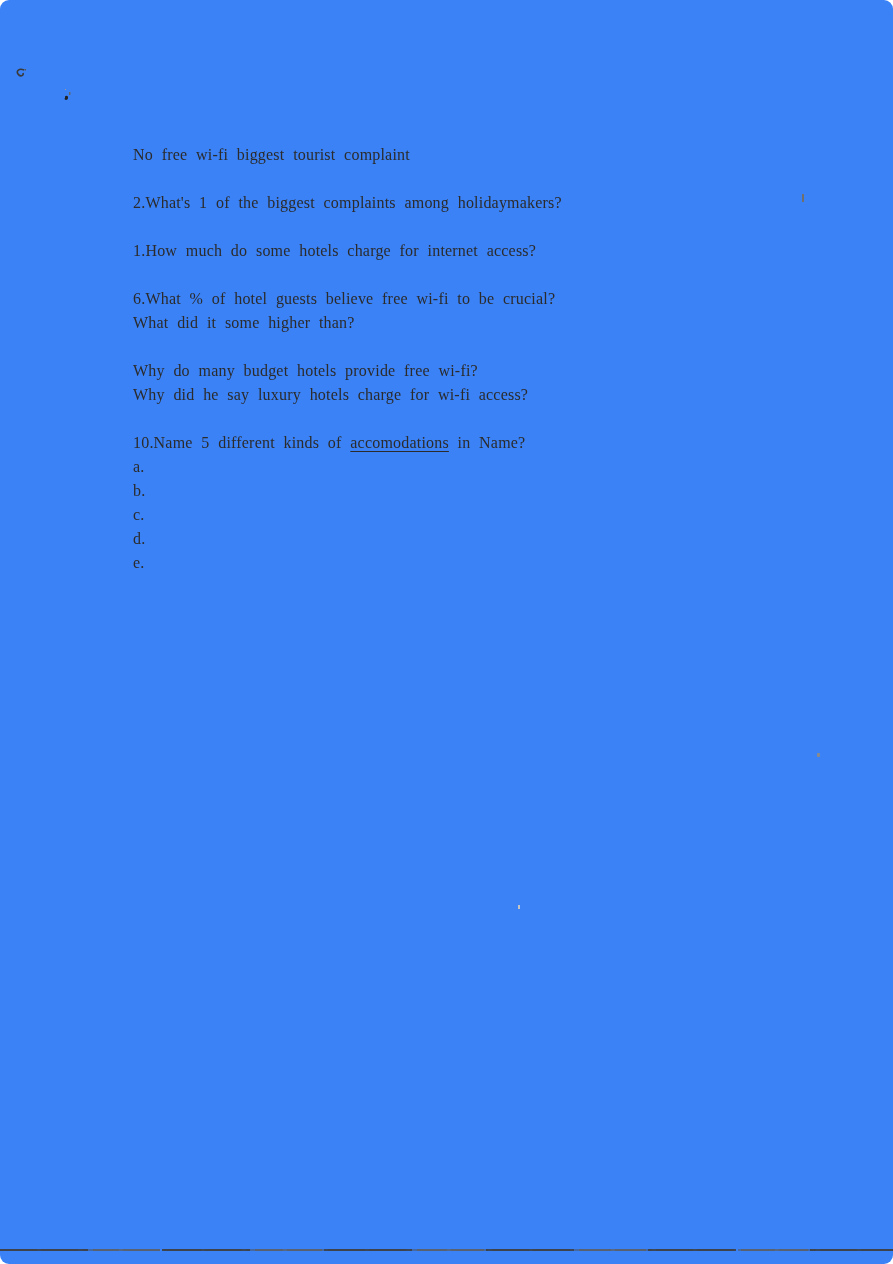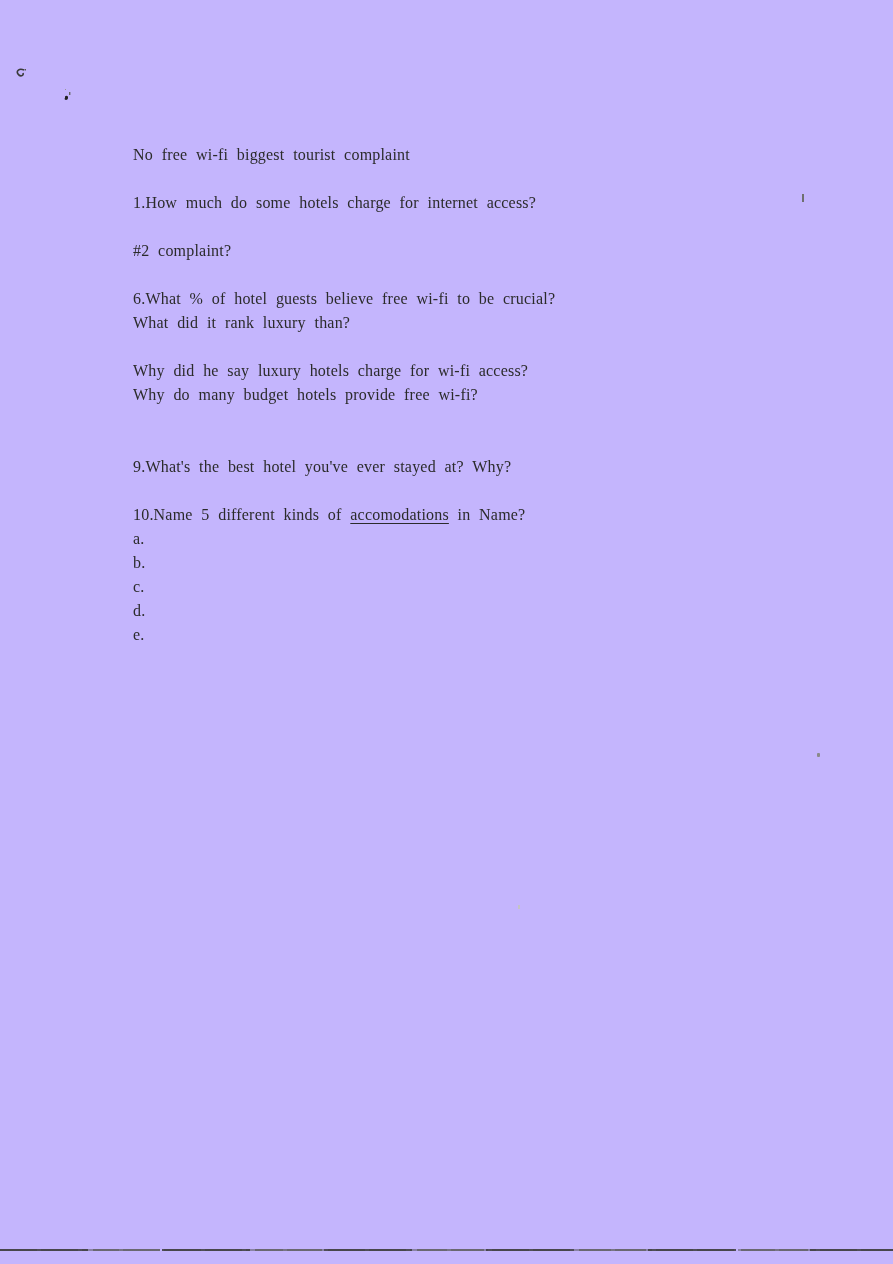--- a/index.html
+++ b/index.html
@@ -6,21 +6,22 @@
   html, body {
     width: 893px; height: 1264px;
     background: #ffffff;
     font-family: "Liberation Serif", "DejaVu Serif", serif;
     overflow: hidden;
     position: relative;
   }
   .page {
     position: absolute;
     inset: 0;
-    background: #c4b5fd;
+    background: #3b82f6;
+    border-radius: 9px;
   }
   .content {
     position: absolute;
     left: 133px;
     top: 143px;
     width: 640px;
     color: #2b2b2b;
     font-size: 16px;
     letter-spacing: 0.2px;
     word-spacing: 4.5px;
@@ -89,44 +90,43 @@
   <div class="artifact speck-right"></div>
   <div class="artifact speck-faint"></div>
 
   <div class="content">
 
     <div class="block">
       <p class="line">No free wi-fi biggest tourist complaint</p>
     </div>
 
 
+    <div class="block">
+      <p class="line">2.What's 1 of the biggest complaints among holidaymakers?</p>
+    </div>
 
     <div class="block">
       <p class="line">1.How much do some hotels charge for internet access?</p>
     </div>
 
 
     <div class="block">
-      <p class="line">#2 complaint?</p>
     </div>
 
     <div class="block">
       <p class="line">6.What % of hotel guests believe free wi-fi to be crucial?</p>
-      <p class="line">What did it rank luxury than?</p>
+      <p class="line">What did it some higher than?</p>
     </div>
 
     <div class="block">
+      <p class="line">Why do many budget hotels provide free wi-fi?</p>
       <p class="line">Why did he say luxury hotels charge for wi-fi access?</p>
-      <p class="line">Why do many budget hotels provide free wi-fi?</p>
     </div>
 
 
-    <div class="block block-gap-large">
-      <p class="line">9.What's the best hotel you've ever stayed at? Why?</p>
-    </div>
 
     <div class="block">
       <p class="line"><span>10.Name 5 different kinds of </span><span class="uword">accomodations</span><span> in Name?</span></p>
       <p class="line">a.</p>
       <p class="line">b.</p>
       <p class="line">c.</p>
       <p class="line">d.</p>
       <p class="line">e.</p>
     </div>
 

